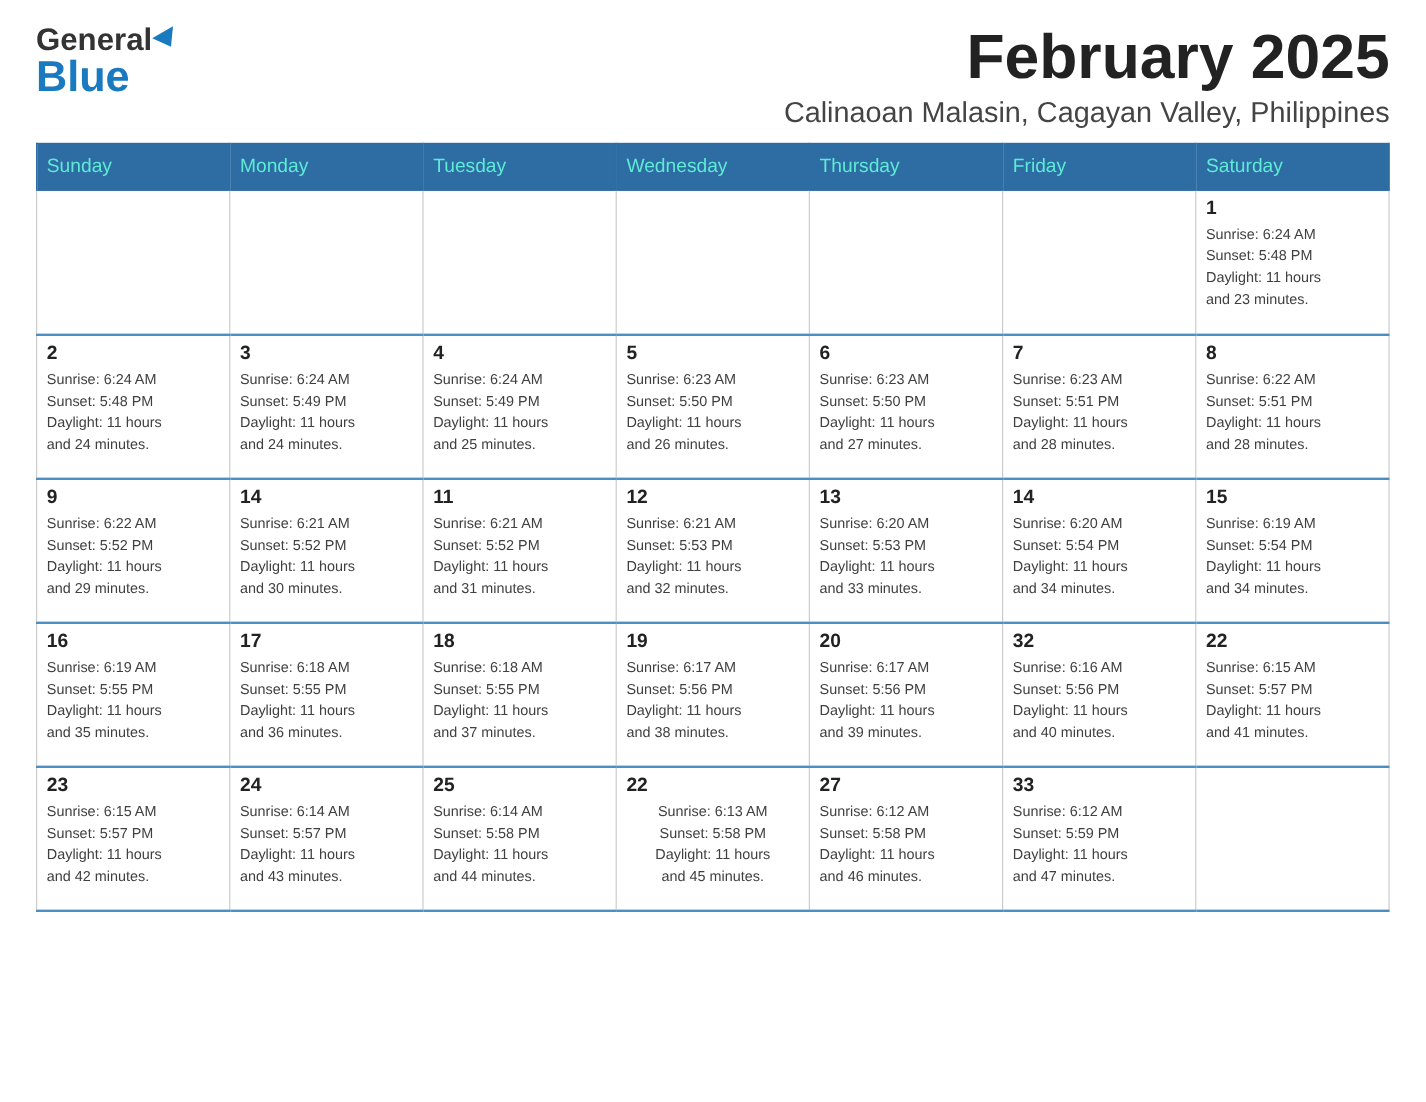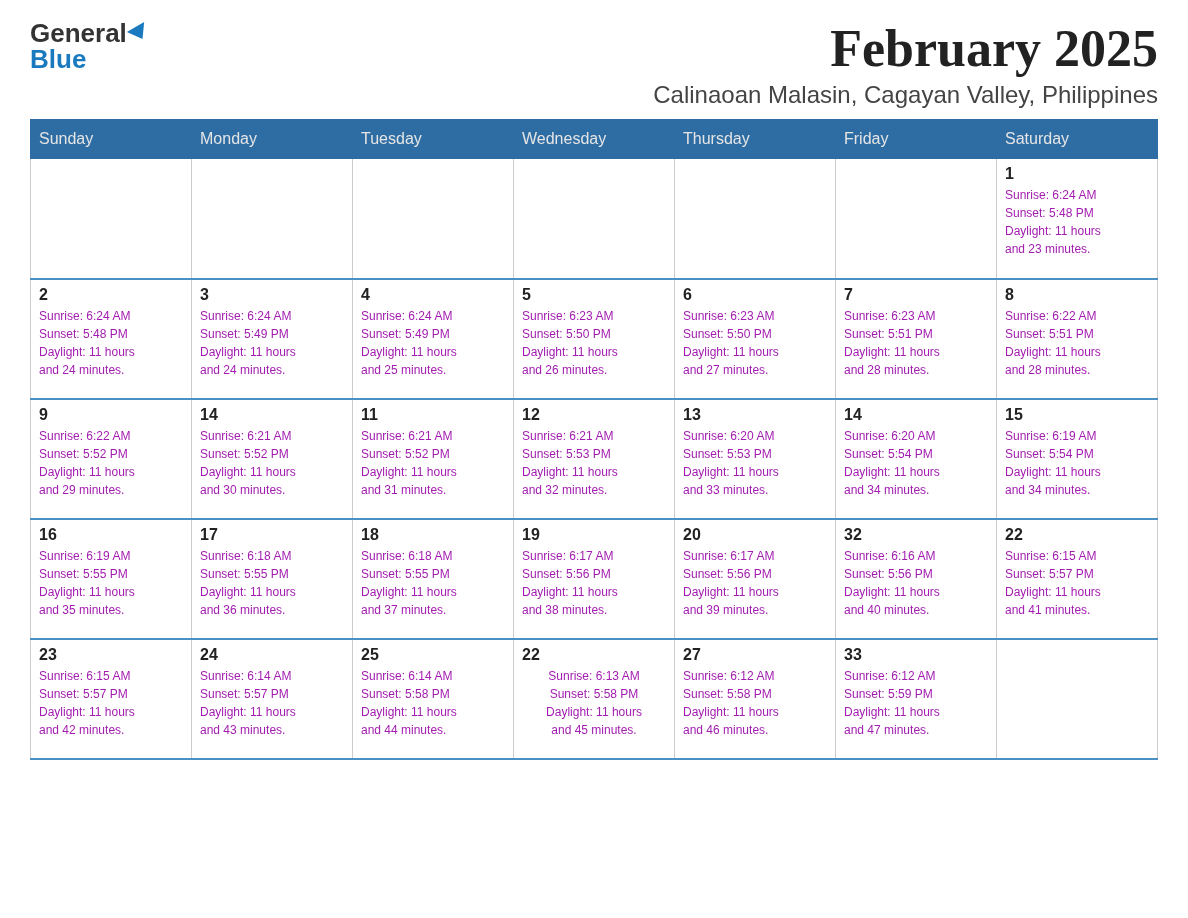--- a/index.html
+++ b/index.html
@@ -21,21 +21,21 @@
       flex-direction: column;
       align-items: flex-start;
     }
     .logo-general {
       font-size: 26px;
       font-weight: bold;
       color: #333;
       line-height: 1;
     }
     .logo-blue {
-      font-size: 26px;
+      font-size: 36px;
       font-weight: bold;
       color: #1a7abf;
       line-height: 1;
     }
     .logo-triangle {
       display: inline-block;
       width: 0;
       height: 0;
       border-left: 10px solid transparent;
       border-right: 10px solid transparent;
@@ -49,35 +49,34 @@
       align-items: center;
     }
     .title-area {
       text-align: right;
     }
     .month-title {
       font-size: 52px;
       font-weight: bold;
       color: #222;
       line-height: 1.1;
-      font-family: Liberation Serif, serif;
     }
     .subtitle {
       font-size: 24px;
       color: #444;
       margin-top: 4px;
     }
     .calendar-table {
       width: 100%;
       border-collapse: collapse;
       margin-top: 8px;
     }
     .calendar-table th {
       background-color: #2e6da4;
-      color: #e5e5e5;
+      color: #5eead4;
       padding: 10px 8px;
       font-size: 16px;
       font-weight: normal;
       text-align: left;
       border: 1px solid #2e6da4;
     }
     .calendar-table td {
       vertical-align: top;
       padding: 6px 8px;
       border: 1px solid #ccc;
@@ -90,21 +89,21 @@
     }
     .day-number {
       font-size: 16px;
       font-weight: bold;
       color: #222;
       display: block;
       margin-bottom: 3px;
     }
     .day-info {
       font-size: 12px;
-      color: #a21caf;
+      color: #404040;
       line-height: 1.5;
     }
     .empty-cell {
       background: #fff;
     }
   </style>
 </head>
 <body>
 
 <div class="header">

